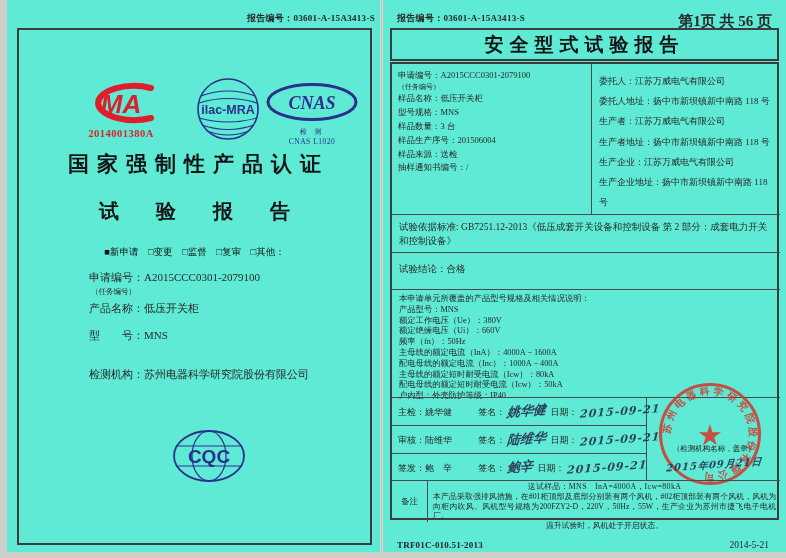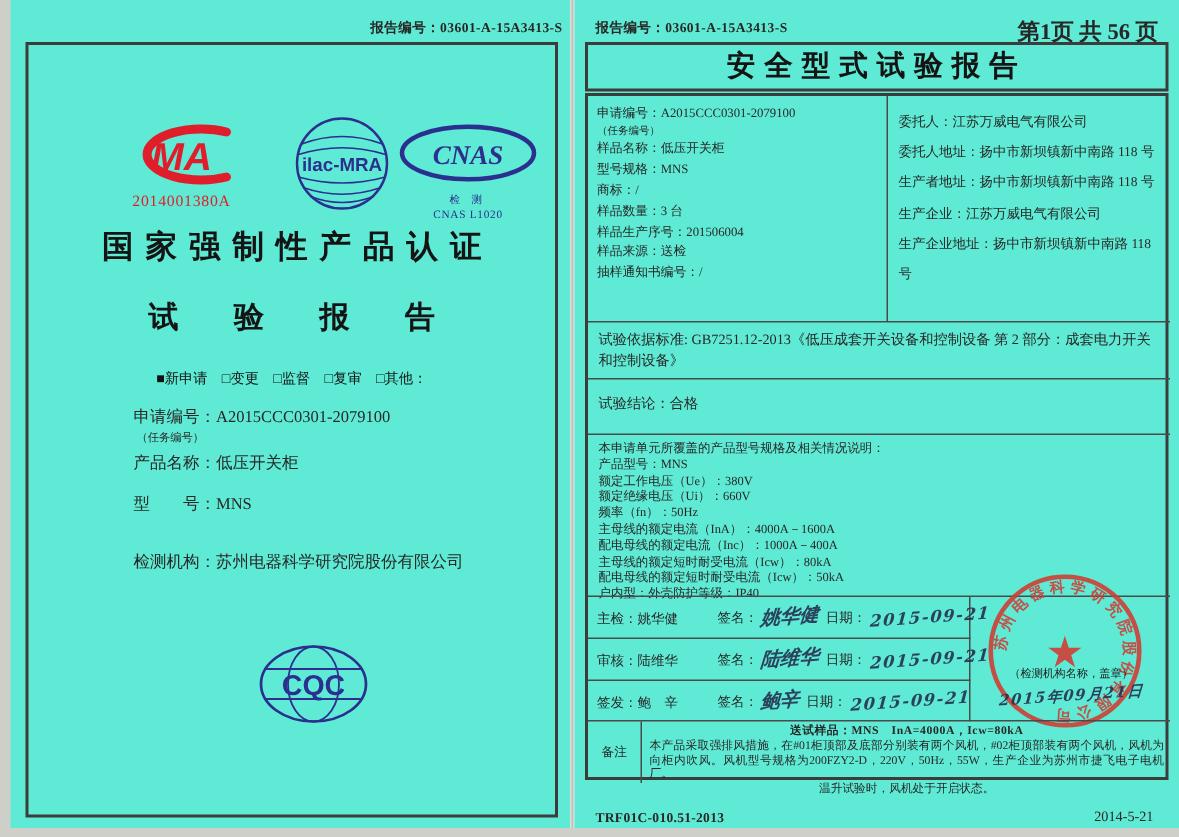--- a/index.html
+++ b/index.html
@@ -25,21 +25,21 @@
   .lp-box { left:10px; top:28px; width:355px; height:517px; border:2px solid #3c3c3c; }
   .lp-title1 { left:0; top:120px; width:100%; font-size:21px; letter-spacing:8px; text-indent:8px; font-weight:600; color:#141414; }
   .lp-title2 { left:0; top:168px; width:100%; font-size:20px; letter-spacing:16px; text-indent:16px; font-weight:700; color:#141414; }
   .lp-checks { left:0; top:216px; width:100%; font-size:9.5px; color:#111; }
   .lp-fields { left:70px; top:240px; width:275px; font-size:11px; }
   .lp-field-row { margin-bottom:4px; }
   .lp-note { font-size:7.5px; margin:-2px 0 4px 2px; }
   .lp-agency { margin-top:24px; }
   .logo-row { left:0; top:46px; width:100%; height:80px; }
   .cma-wrap { position:absolute; left:50px; top:4px; width:104px; text-align:center; }
-  .cma-num { font-size:10.5px; font-weight:normal; color:#e01e2b; margin-top:-2px; letter-spacing:0.5px; }
+  .cma-num { font-size:10.5px; font-weight:bold; color:#e01e2b; margin-top:-2px; letter-spacing:0.5px; }
   .ilac-wrap { position:absolute; left:176px; top:0; width:66px; height:66px; }
   .cnas-wrap { position:absolute; left:246px; top:6px; width:94px; text-align:center; }
   .cnas-sub { font-size:7px; color:#2b2f8e; letter-spacing:3px; margin-top:1px; }
   .cnas-code { font-size:7.5px; color:#2b2f8e; letter-spacing:0.5px; }
   .cqc-wrap { left:152px; top:398px; width:76px; height:56px; }
 
   
   .rp-report-no { left:390px; top:12px; font-size:9px; font-weight:bold; letter-spacing:0.3px; }
   .rp-page-no { left:600px; top:12px; width:165px; font-size:15px; font-weight:bold; text-align:right; }
   .rp-titlebox { left:383px; top:28px; width:389px; height:33px; border:2px solid #3c3c3c; }
@@ -65,21 +65,21 @@
     font-size:13px; margin:-3px 2px 0 2px; vertical-align:middle; opacity:0.9;
   }
   .script.date { font-size:11px; letter-spacing:1px; }
   .stamp-cell { position:absolute; left:256px; top:0; width:132px; height:83px; }
   .stamp-svg { position:absolute; left:8px; top:-18px; opacity:0.88; }
   .stamp-caption { position:absolute; left:0; top:46px; width:132px; text-align:center; font-size:7.5px; color:#1d1d1d; }
   .stamp-date { position:absolute; left:0; top:58px; width:132px; text-align:center; }
   .remark-row { left:0; top:416px; width:388px; height:41px; border-top:1px solid #4a4a4a; }
   .remark-label { position:absolute; left:0; top:0; width:36px; height:41px; border-right:1px solid #4a4a4a; font-size:8.5px; display:flex; align-items:center; justify-content:center; }
   .remark-body { position:absolute; left:37px; top:0; width:351px; height:41px; padding:1px 4px 0 4px; font-size:7.8px; line-height:9.8px; }
-  .remark-line1 { text-align:center; font-weight:bold; letter-spacing:0.4px; }
+  .remark-line1 { text-align:center; font-weight:normal; letter-spacing:0.4px; }
   .remark-text { text-align:justify; }
   .remark-line3 { text-align:center; }
   .rp-footer-l { left:390px; top:540px; font-size:9px; font-weight:bold; letter-spacing:0.2px; }
   .rp-footer-r { left:620px; top:540px; width:142px; font-size:9.5px; font-weight:normal; text-align:right; }
 </style>
 </head>
 <body>
 
 <div class="paper">
 
@@ -149,30 +149,30 @@
     <div class="rp-title">安全型式试验报告</div>
   </div>
 
   <div class="abs rp-main">
 
     <div class="cell info-left">
       <div>申请编号：A2015CCC0301-2079100</div>
       <div class="task">（任务编号）</div>
       <div>样品名称：低压开关柜</div>
       <div>型号规格：MNS</div>
-      <div>商标：/</div>
       <div>样品数量：3 台</div>
       <div>样品生产序号：201506004</div>
       <div>样品来源：送检</div>
       <div>抽样通知书编号：/</div>
     </div>
 
     <div class="cell info-right">
       <div>委托人：江苏万威电气有限公司</div>
       <div>委托人地址：扬中市新坝镇新中南路 118 号</div>
+      <div>生产者：江苏万威电气有限公司</div>
       <div>生产者地址：扬中市新坝镇新中南路 118 号</div>
       <div>生产企业：江苏万威电气有限公司</div>
       <div>生产企业地址：扬中市新坝镇新中南路 118 号</div>
     </div>
 
     <div class="cell std-row">试验依据标准: GB7251.12-2013《低压成套开关设备和控制设备 第 2 部分：成套电力开关和控制设备》</div>
 
     <div class="cell concl-row">试验结论：合格</div>
 
     <div class="cell cover-row">

